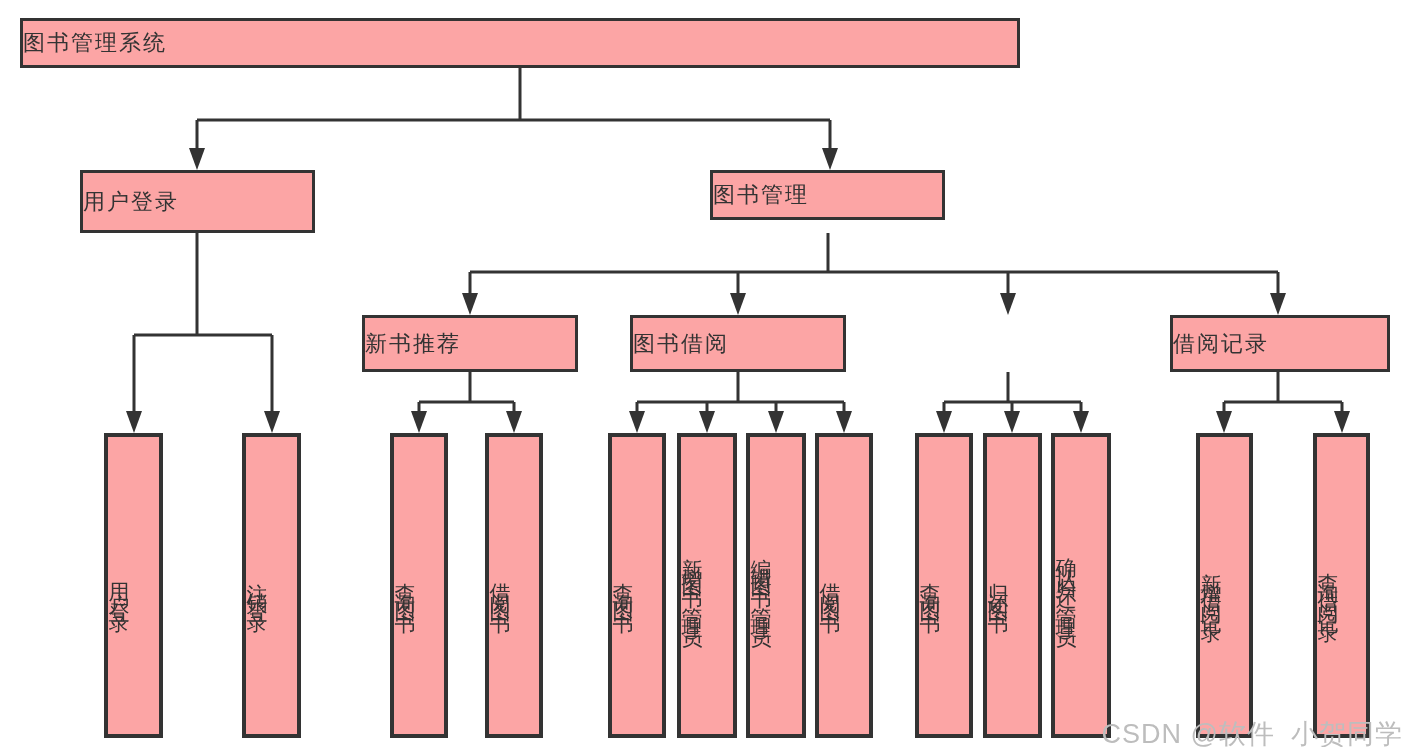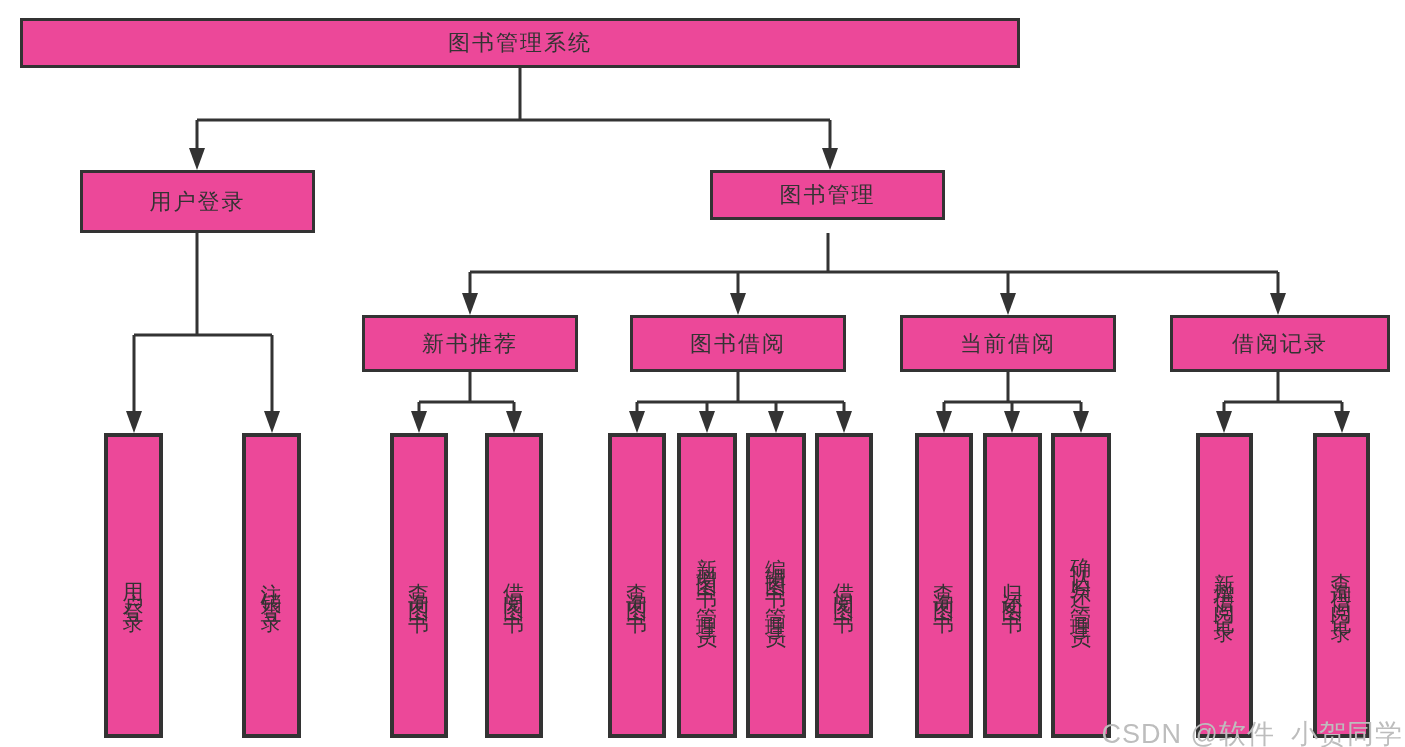--- a/index.html
+++ b/index.html
@@ -26,24 +26,24 @@
     stroke-width: 3;
   }
   #connectors polygon {
     fill: var(--line, #333333);
     stroke: none;
   }
 
   .box {
     position: absolute;
     border: 3px solid var(--line, #333333);
-    background: #ec4899;
+    background: #fca5a5;
     display: flex;
     align-items: center;
-    justify-content: center;
+    justify-content: flex-start;
     color: var(--text, #333333);
   }
   .box.leaf { border-width: 4px; }
 
   .h-label {
     font-size: 22px;
     letter-spacing: 2px;
     white-space: nowrap;
   }
 
@@ -125,23 +125,20 @@
   <div class="box" style="left:710px; top:170px; width:235px; height:50px;">
     <span class="h-label">图书管理</span>
   </div>
 
   <div class="box" style="left:362px; top:315px; width:216px; height:57px;">
     <span class="h-label">新书推荐</span>
   </div>
   <div class="box" style="left:630px; top:315px; width:216px; height:57px;">
     <span class="h-label">图书借阅</span>
   </div>
-  <div class="box" style="left:900px; top:315px; width:216px; height:57px;">
-    <span class="h-label">当前借阅</span>
-  </div>
   <div class="box" style="left:1170px; top:315px; width:220px; height:57px;">
     <span class="h-label">借阅记录</span>
   </div>
 
   <div class="box leaf" style="left:104px; top:433px; width:59px; height:305px;">
     <span class="v-label">用户登录</span>
   </div>
   <div class="box leaf" style="left:242px; top:433px; width:59px; height:305px;">
     <span class="v-label">注销登录</span>
   </div>

